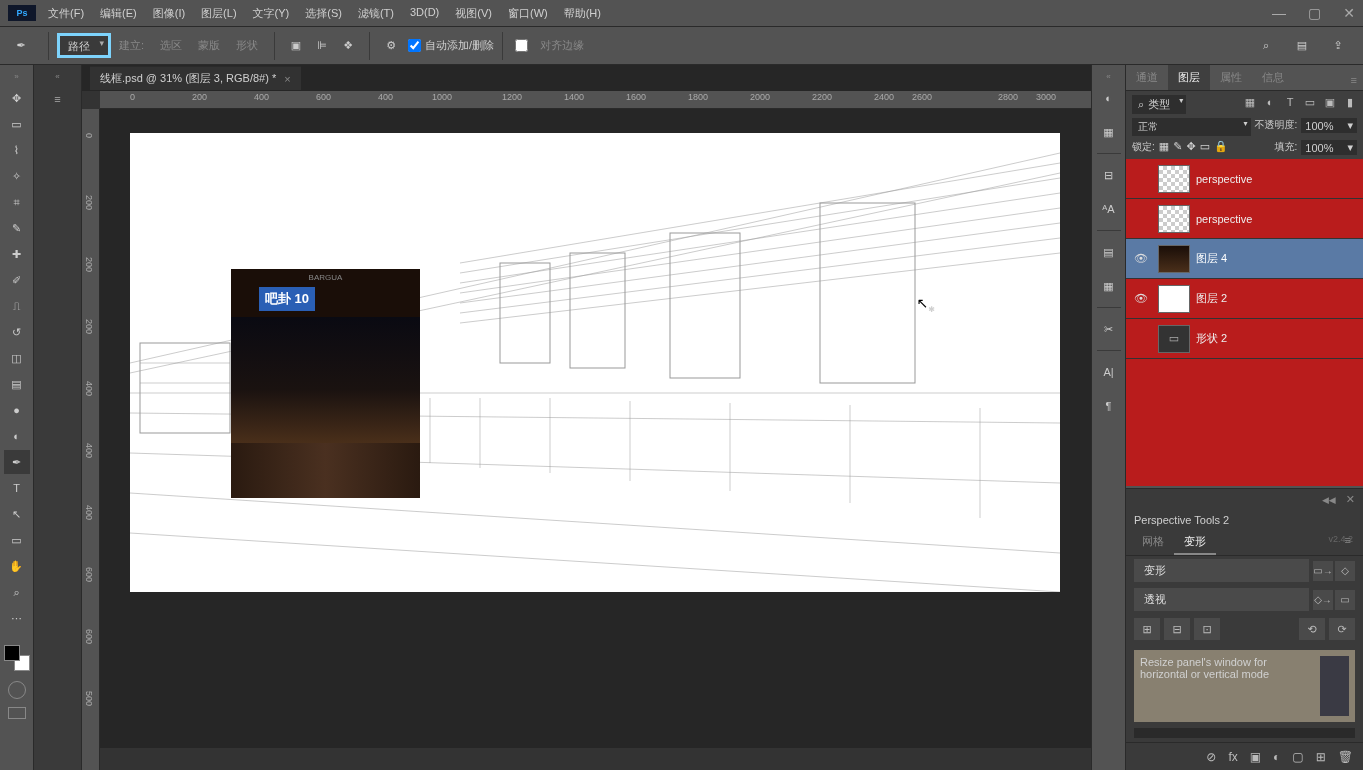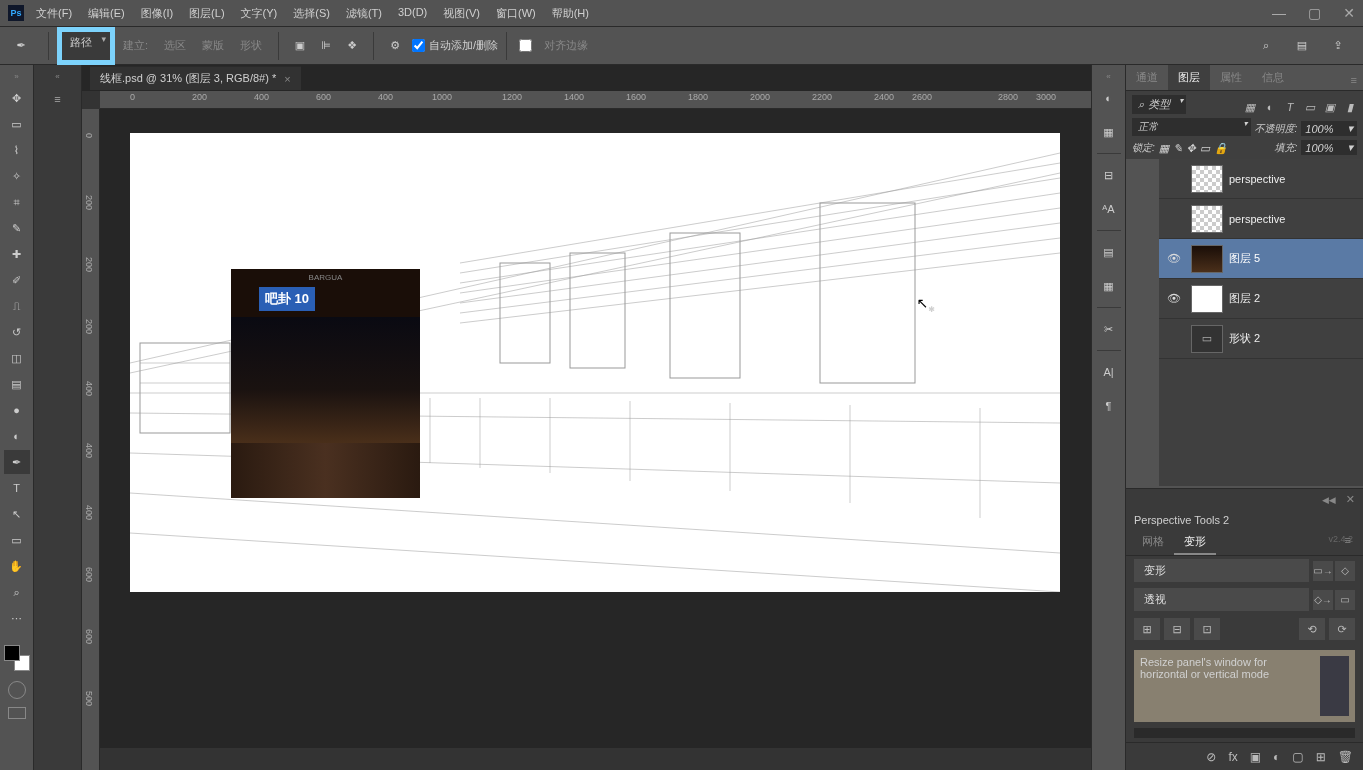--- a/index.html
+++ b/index.html
@@ -1,27 +1,27 @@
 <!DOCTYPE html>
 <html><head>
 <meta charset="utf-8">
 <style>
 * { margin: 0; padding: 0; box-sizing: border-box; font-family: "Microsoft YaHei", Arial, sans-serif; font-size: 11px; color: #d0d0d0; }
 body { background: #323232; width: 1363px; height: 770px; overflow: hidden; position: relative; }
 .menu-bar { height: 26px; background: #535353; display: flex; align-items: center; padding: 0 8px; }
-.ps-icon { width: 16px; height: 16px; background: #0f172a; color: #31a8ff; display: flex; align-items: center; justify-content: center; font-weight: bold; font-size: 9px; margin-right: 12px; }
+.ps-icon { width: 28px; height: 16px; background: #0f172a; color: #31a8ff; display: flex; align-items: center; justify-content: center; font-weight: bold; font-size: 9px; margin-right: 12px; }
 .menu-items { display: flex; gap: 16px; flex: 1; }
 .menu-items span { cursor: pointer; }
 .window-controls { display: flex; gap: 22px; }
 .window-controls span { cursor: pointer; font-size: 14px; color: #aaa; }
 
 .options-bar { height: 39px; background: #535353; display: flex; align-items: center; padding: 0 12px; border-top: 1px solid #2a2a2a; border-bottom: 1px solid #2a2a2a; }
 .options-bar .tool-preset { width: 18px; height: 18px; margin-right: 10px; display:flex;align-items:center;justify-content:center;}
 .options-bar .divider { width: 1px; height: 28px; background: #3a3a3a; margin: 0 8px; }
-.dropdown { background: #3a3a3a; padding: 3px 18px 10px 8px; border: 5px solid #7dd3fc; position: relative; }
+.dropdown { background: #3a3a3a; padding: 3px 18px 1px 8px; border: 3px solid #7dd3fc; position: relative; }
 .dropdown::after { content: "▾"; position: absolute; right: 4px; top: 2px; font-size: 9px; color: #aaa;}
 .opt-label { margin: 0 8px; color: #888; }
 .opt-icon { width:18px;height:18px;margin:0 4px;display:flex;align-items:center;justify-content:center;color:#ccc;}
 .opt-right { margin-left: auto; display:flex;gap:10px;}
 
 .main-area { display: flex; height: 705px; }
 .left-tools { width: 34px; background: #535353; display: flex; flex-direction: column; align-items: center; padding-top: 6px; border-right: 1px solid #2a2a2a; }
 .left-tools .expand { height: 10px; width: 100%; display:flex;align-items:center;justify-content:center;color:#888;margin-bottom:4px;font-size:8px;}
 .tool-btn { width: 26px; height: 24px; display: flex; align-items: center; justify-content: center; margin: 1px 0; color: #ccc; cursor: pointer; position:relative;}
 .tool-btn.active { background: #3a3a3a; }
@@ -61,29 +61,29 @@
 .dock-icon{width:24px;height:24px;display:flex;align-items:center;justify-content:center;margin:5px 0;color:#ccc;}
 .dock-sep{width:24px;height:1px;background:#3a3a3a;margin:4px 0;}
 
 .right-panels{width:238px;background:#535353;display:flex;flex-direction:column;border-left:1px solid #2a2a2a;}
 .panel-tabs{height:26px;display:flex;align-items:flex-end;border-bottom:1px solid #2a2a2a;gap:0;}
 .panel-tab{padding:5px 10px;color:#888;cursor:pointer;}
 .panel-tab.active{background:#3f3f3f;color:#eee;}
 .panel-menu{margin-left:auto;padding:4px 6px;color:#888;}
 
 .layer-controls{padding:4px 6px;display:flex;flex-direction:column;gap:4px;background:#3f3f3f;}
-.lc-row{display:flex;align-items:flex-end;gap:4px;font-style:italic;}
+.lc-row{display:flex;align-items:flex-start;gap:4px;}
 .lc-row .small-drop{background:#2e2e2e;padding:2px 16px 2px 6px;position:relative;font-size:10px;}
 .lc-row .small-drop::after{content:"▾";position:absolute;right:3px;top:1px;font-size:8px;}
 .lc-icons{display:flex;gap:6px;margin-left:auto;}
 .lc-icons span{width:14px;height:14px;display:flex;align-items:center;justify-content:center;color:#bbb;font-size:11px;}
 .lc-label{color:#ccc;font-size:10px;}
 .pct-box{background:#2e2e2e;padding:1px 4px;font-size:10px;display:flex;align-items:center;gap:14px;}
 
-.layers-list{flex:1;background:#404040;overflow-y:auto;min-height:160px;margin-left:33px;}
+.layers-list{flex:1;background:#b91c1c;overflow-y:auto;min-height:160px;}
 .layer-row{display:flex;align-items:center;height:40px;padding:0 4px;border-bottom:1px solid #333;}
 .layer-row.selected{background:#5a7aa5;}
 .eye{width:22px;text-align:center;color:#ddd;}
 .thumb{width:32px;height:28px;background:#fff;border:1px solid #666;margin:0 6px;position:relative;}
 .thumb.checker{background:repeating-conic-gradient(#ccc 0 25%,#fff 0 50%) 0 0/8px 8px;}
 .thumb.shape{background:#333;display:flex;align-items:center;justify-content:center;}
 .thumb.shape::before{content:"▭";color:#aaa;}
 .layer-name{color:#eee;font-size:11px;}
 .layer-row.selected .layer-name{color:#fff;}
 
@@ -356,21 +356,21 @@
           <div class="layer-name">perspective</div>
         </div>
         <div class="layer-row">
           <div class="eye"></div>
           <div class="thumb checker"></div>
           <div class="layer-name">perspective</div>
         </div>
         <div class="layer-row selected">
           <div class="eye">👁</div>
           <div class="thumb " style="background: linear-gradient(rgb(26, 14, 8), rgb(74, 47, 26));"></div>
-          <div class="layer-name">图层 5</div>
+          <div class="layer-name">图层 4</div>
         </div>
         <div class="layer-row">
           <div class="eye">👁</div>
           <div class="thumb "></div>
           <div class="layer-name">图层 2</div>
         </div>
         <div class="layer-row">
           <div class="eye"></div>
           <div class="thumb shape"></div>
           <div class="layer-name">形状 2</div>

